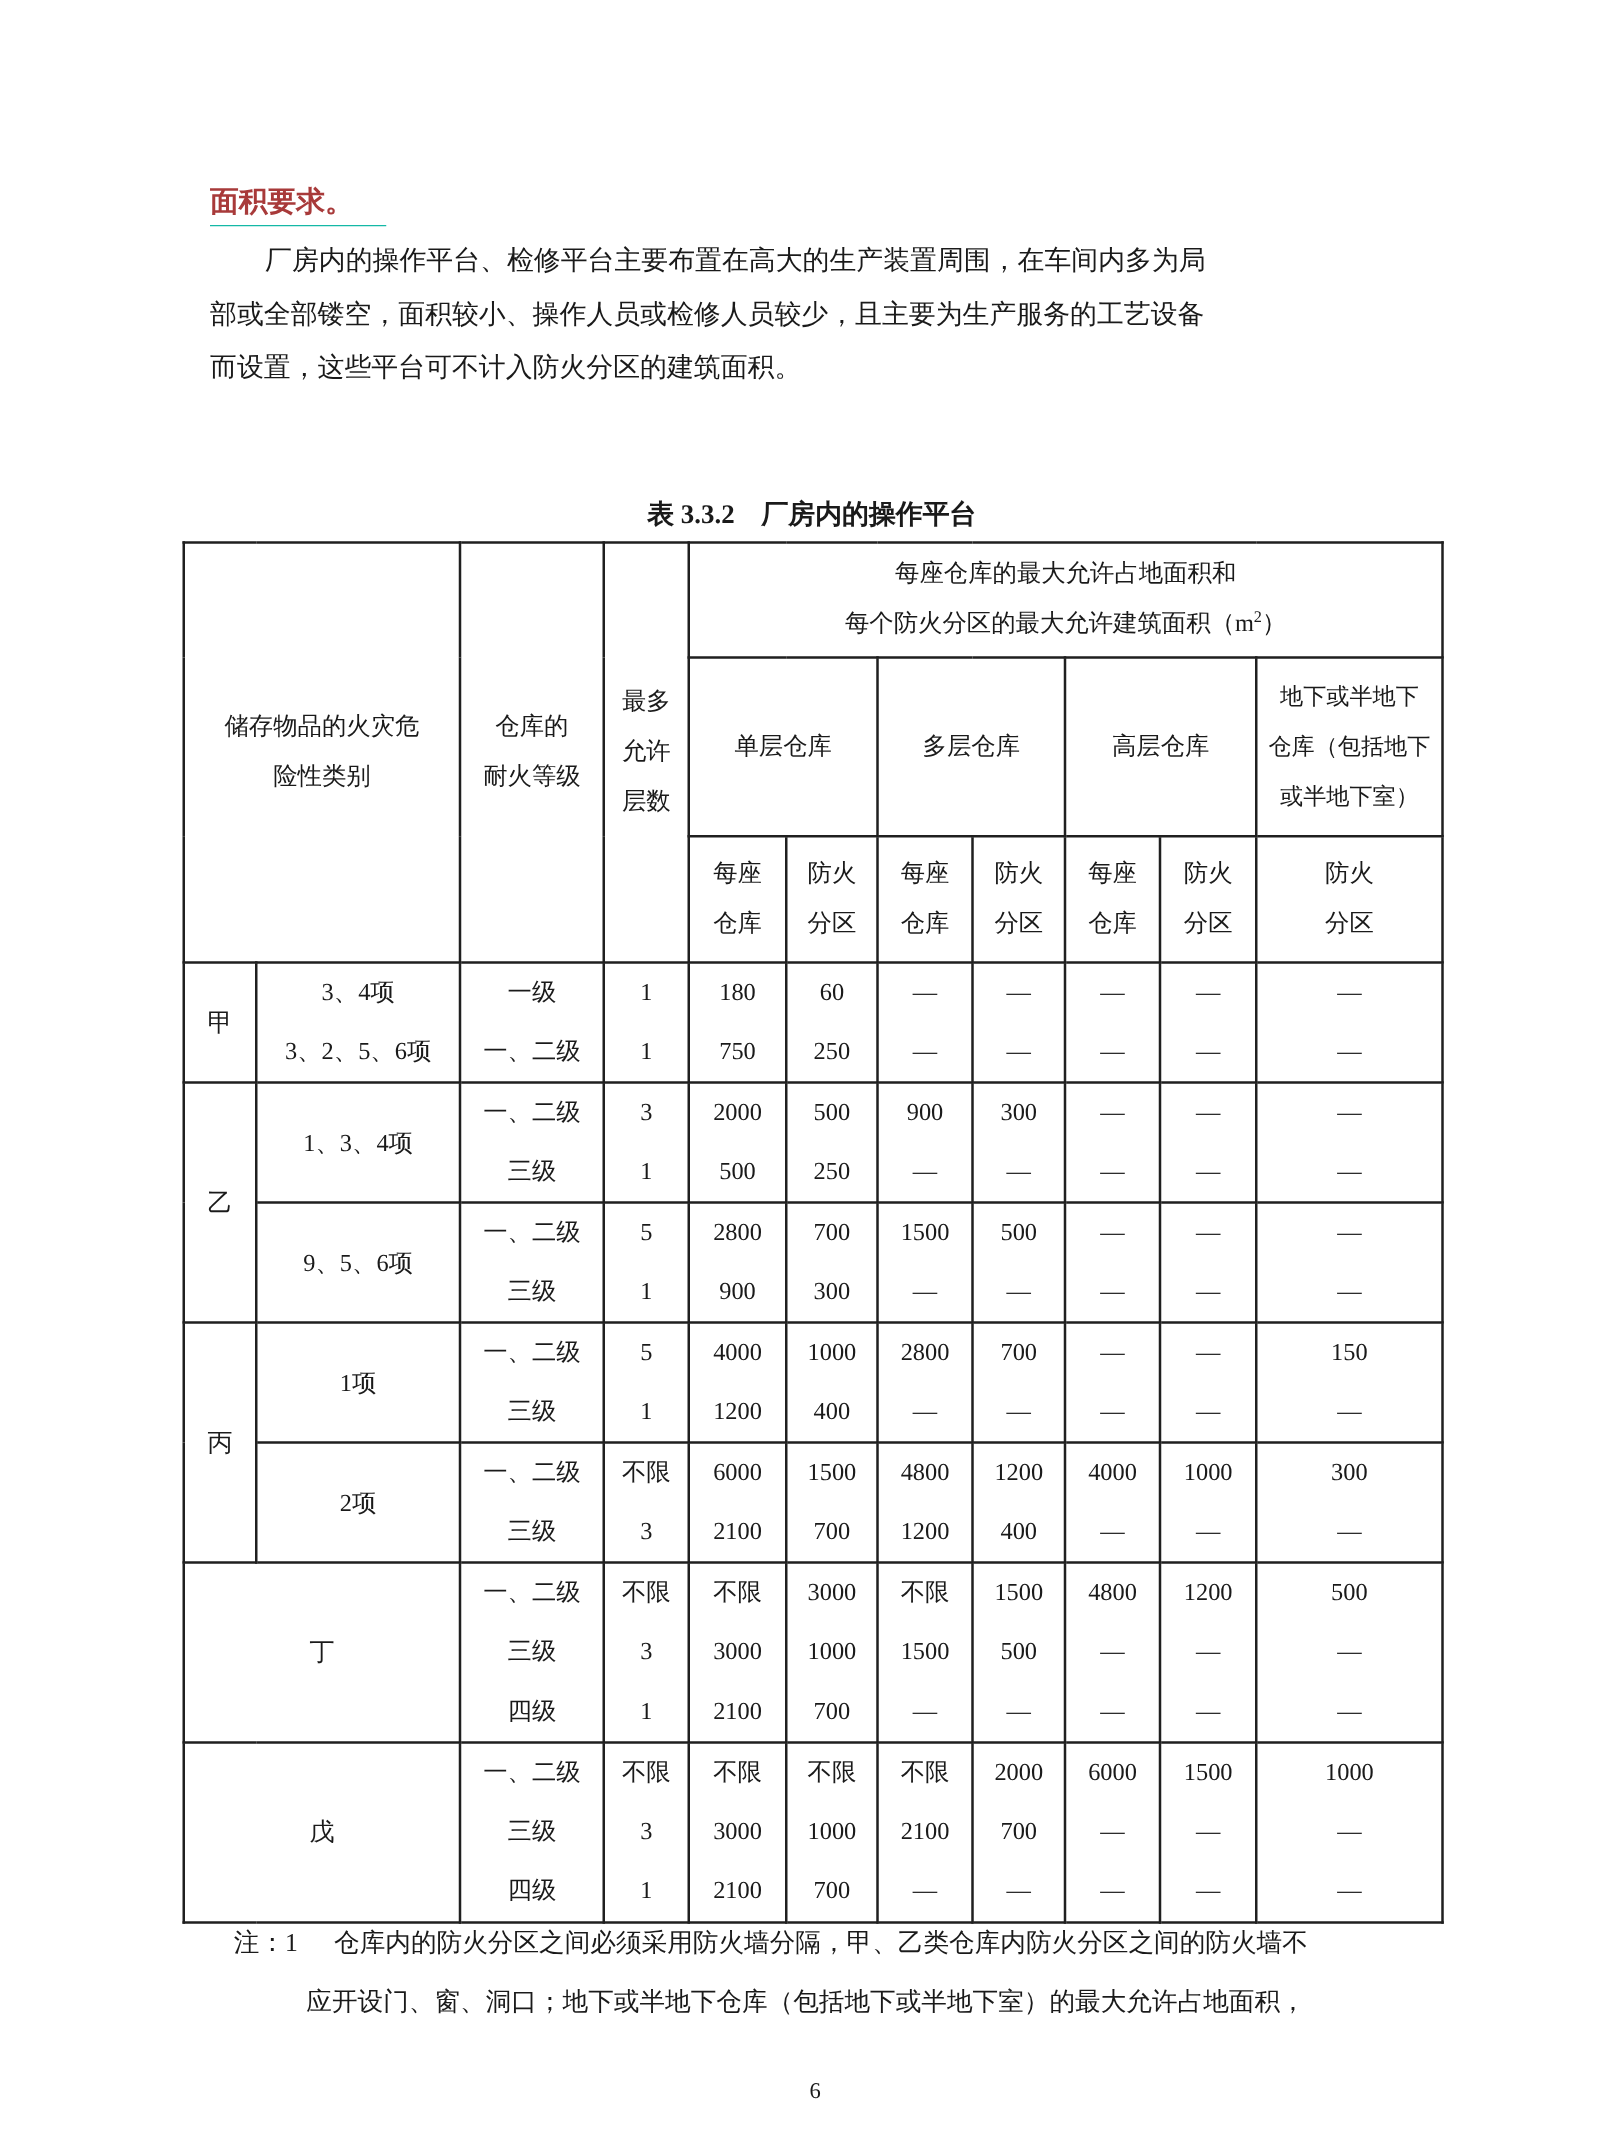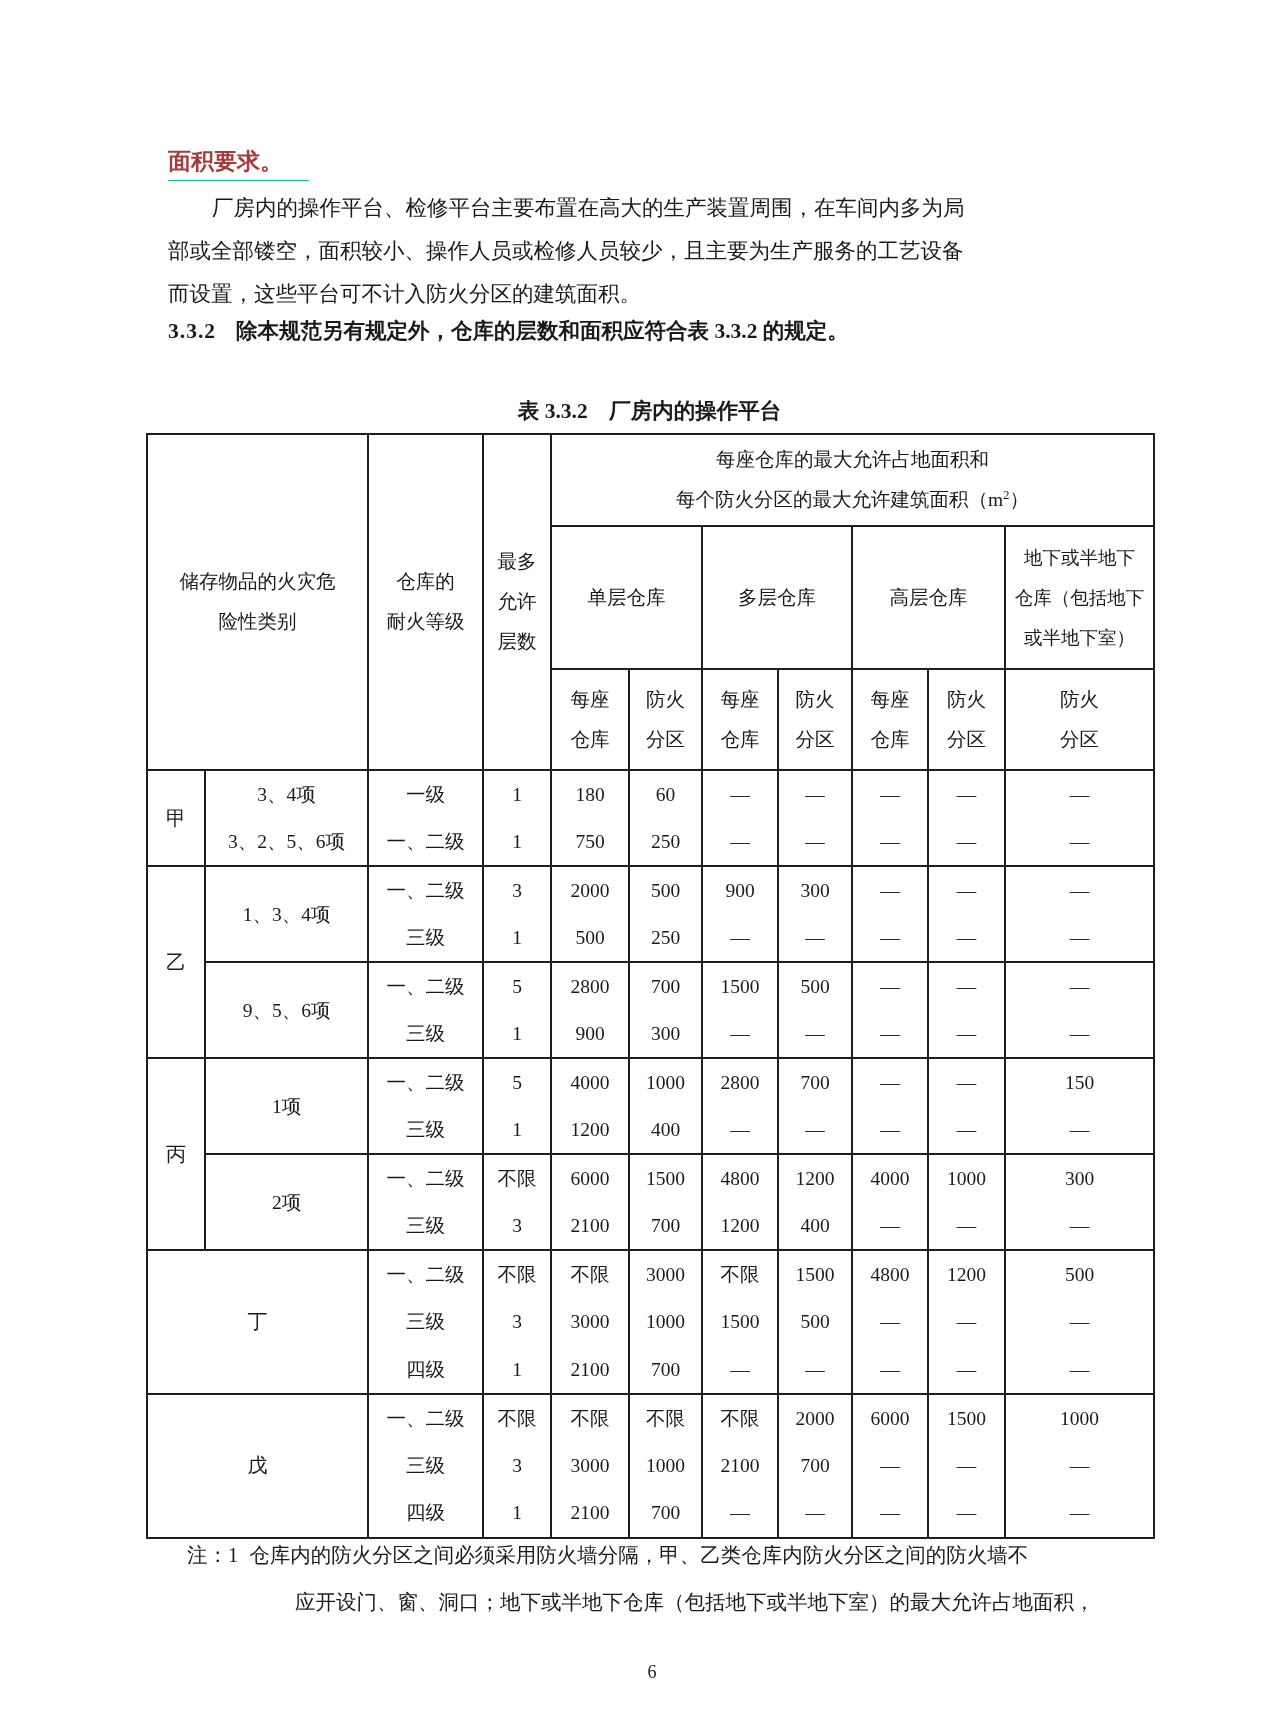--- a/index.html
+++ b/index.html
@@ -44,40 +44,37 @@
   .code-table tr.rows-3 { height:142px; }
   .code-table tr.rows-2 .cl { height:47px; line-height:47px; }
   .code-table tr.rows-3 .cl { height:47.3px; line-height:47.3px; }
   .code-table .cl { white-space:nowrap; }
   .code-table td.cat { font-size:20px; }
   sup { font-size:13px; vertical-align:super; line-height:0; }
 
   
   .note { position:absolute; left:187px; top:1532px; width:940px; font-size:20.5px; }
   .note .nline { height:47px; line-height:47px; white-space:nowrap; }
-  .note .nline.cont { margin-left:108px; }
-  .note .nprefix { margin-right:11px; }
+  .note .nline.cont { margin-left:58px; }
+  .note .nprefix { margin-right:29px; }
   .pageno { position:absolute; left:0; top:1662px; width:1304px; text-align:center; font-size:18px; }
 </style>
 </head>
 <body>
 
 <div class="page">
 
   <div class="red-heading">面积要求。</div>
 
   <div class="para">
     <div class="pline indent">厂房内的操作平台、检修平台主要布置在高大的生产装置周围，在车间内多为局</div>
     <div class="pline">部或全部镂空，面积较小、操作人员或检修人员较少，且主要为生产服务的工艺设备</div>
     <div class="pline">而设置，这些平台可不计入防火分区的建筑面积。</div>
   </div>
 
-  <div class="clause">
-    <span class="no">3.3.2</span><span>除本规范另有规定外，仓库的层数和面积应符合表 3.3.2 的规定。</span>
-  </div>
 
   <div class="tbl-title">表 3.3.2　厂房内的操作平台</div>
 
   <table class="code-table">
     <colgroup>
       <col style="width:58px">
         <col style="width:163px">
         <col style="width:115px">
         <col style="width:68px">
       <col style="width:78px">

